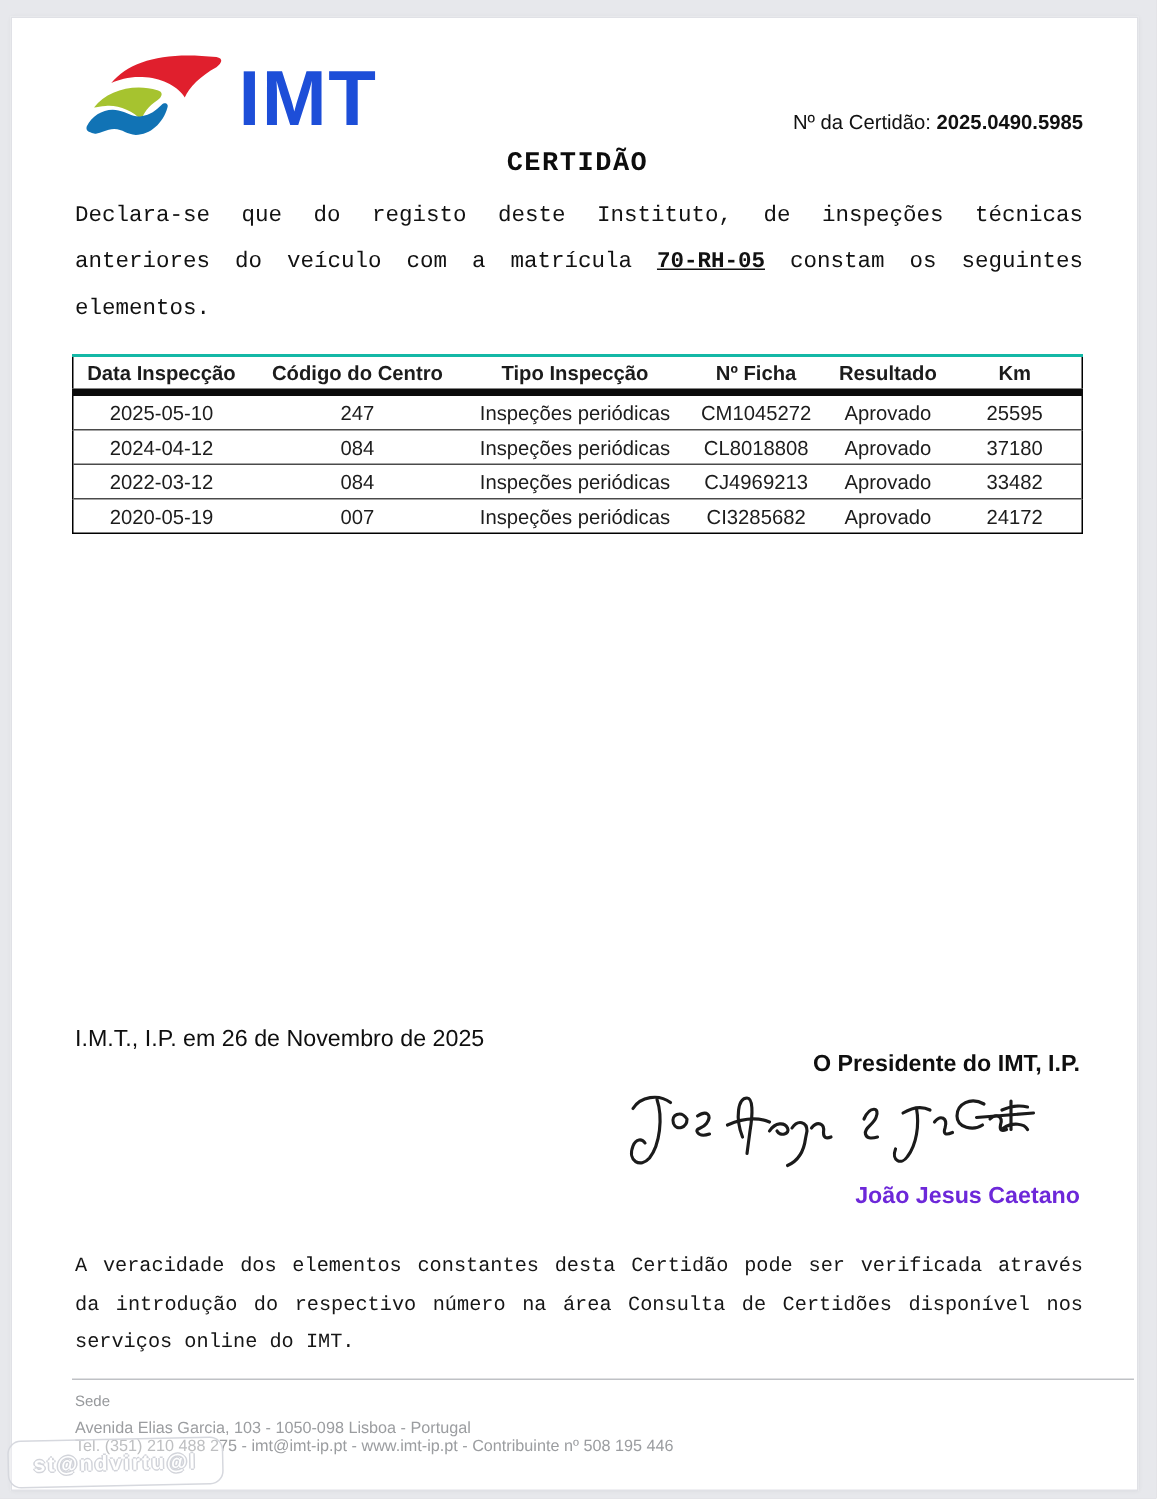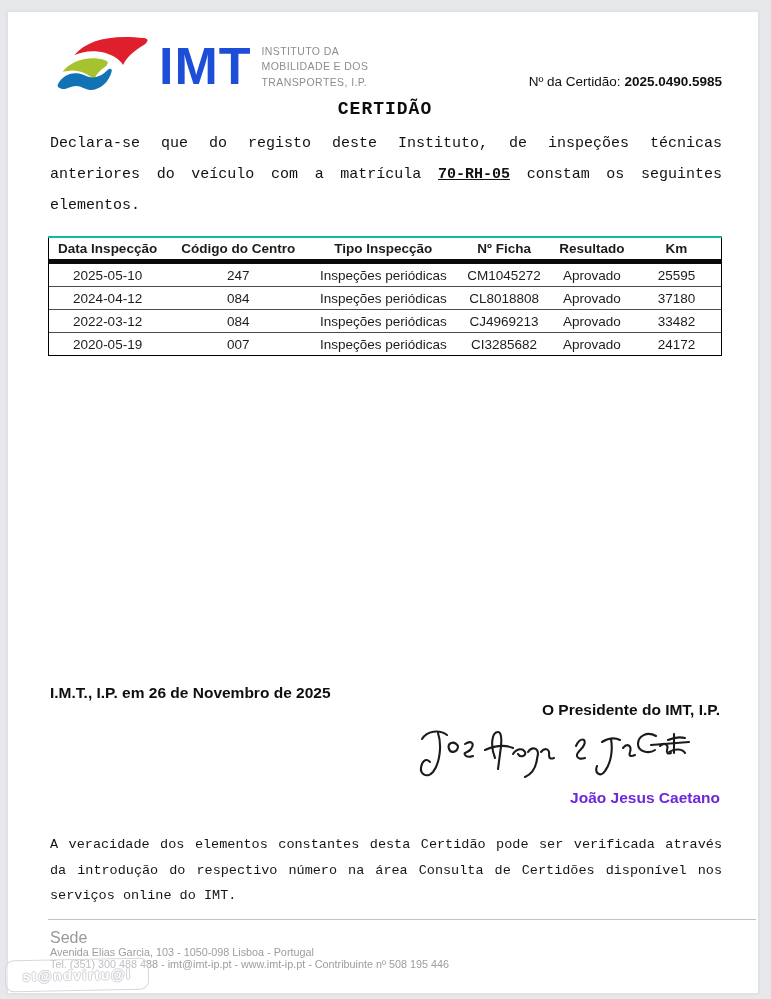--- a/index.html
+++ b/index.html
@@ -57,35 +57,35 @@
     font-weight:700;height:21px;border-top:2px solid #14b8a6;
     border-bottom:5px solid #0b0b0b;font-size:13.5px;
   }
   .insp-table tbody td{height:22px;border-top:1px solid #4a4a4a;}
   .insp-table tbody tr:first-child td{border-top:none;}
   .insp-table tbody tr:last-child td{border-bottom:1.5px solid #000;}
   .insp-table th:first-child,.insp-table td:first-child{border-left:1.5px solid #000;}
   .insp-table th:last-child,.insp-table td:last-child{border-right:1.5px solid #000;}
   .c1{width:17.5%}.c2{width:21.4%}.c3{width:21.7%}.c4{width:14.2%}.c5{width:11.9%}.c6{width:13.3%}
   
-  .date-line{position:absolute;left:50px;top:684px;font-weight:700;font-size:15.5px;color:#0f0f0f;}
+  .date-line{position:absolute;left:50px;top:684px;font-weight:400;font-size:15.5px;color:#0f0f0f;}
   .sign-block{position:absolute;left:385px;top:701px;width:335px;text-align:right;}
   .president-title{font-weight:700;font-size:15.5px;color:#0f0f0f;}
   .signature{display:block;margin:6px auto 2px auto;width:280px;height:62px;}
   .president-name{font-weight:700;font-size:15.5px;color:#6d28d9;margin-top:0;}
   
   .verify{
     position:absolute;left:50px;top:832px;width:672px;
     font-family:"Liberation Mono","DejaVu Sans Mono",monospace;
     font-size:13.5px;line-height:25.5px;color:#161616;
     text-align:justify;text-justify:inter-word;
   }
   
   .footer-rule{position:absolute;left:48px;top:919px;width:708px;height:1px;background:#bfc1c5;}
-  .sede{position:absolute;left:50px;top:929px;font-size:16px;color:#97999c;}
+  .sede{position:absolute;left:50px;top:929px;font-size:10px;color:#97999c;}
   .addr1{position:absolute;left:50px;top:946px;font-size:10.8px;color:#9b9da0;}
   .addr2{position:absolute;left:50px;top:958px;font-size:10.8px;color:#9b9da0;}
   
   .watermark{
     position:absolute;left:5px;top:959px;width:142px;height:30px;
     border:1px solid #d6d8de;border-radius:9px;
     display:flex;align-items:center;justify-content:center;
     transform:rotate(-1.2deg);
     font-weight:700;font-size:14px;letter-spacing:1.5px;
     color:#ffffff;
@@ -99,25 +99,20 @@
 <div id="screen">
   <div class="page"></div>
 
   <div class="logo-group">
     <svg class="logo-swoosh" viewBox="0 0 100 64" aria-hidden="true">
       <path d="M20,23 C33,7 58,1 93,5 C98,6 97,9 93,12 C82,18 74,26 71,33 C67,26 56,20 44,19 C35,18 26,20 20,23 Z" fill="#e01f2d"></path>
       <path d="M8,40 C17,28 36,23 52,28 C56,29 56,32 52,35 C46,39 42,44 41,49 C35,42 24,38 16,39 C13,39 10,40 8,40 Z" fill="#a6c32f"></path>
       <path d="M3,53 C7,45 16,40 25,42 C31,43 35,47 41,46 C47,45 51,42 55,38 C57,36 60,37 59,40 C56,51 47,59 37,59 C31,59 28,55 22,55 C16,55 12,59 8,58 C4,57 2,56 3,53 Z" fill="#1173b5"></path>
     </svg>
     <div class="logo-imt">IMT</div>
-    <div class="logo-org">
-      <div>INSTITUTO DA</div>
-      <div>MOBILIDADE E DOS</div>
-      <div>TRANSPORTES, I.P.</div>
-    </div>
   </div>
 
   <div class="cert-number">
     <span>Nº da Certidão:</span>
     <b>2025.0490.5985</b>
   </div>
 
   <div class="doc-title">CERTIDÃO</div>
 
   <div class="intro"><span>Declara-se que do registo deste Instituto, de inspeções técnicas anteriores do veículo com a matrícula </span><span class="plate">70-RH-05</span><span> constam os seguintes elementos.</span></div>
@@ -205,16 +200,16 @@
       </g>
     </svg>
     <div class="president-name">João Jesus Caetano</div>
   </div>
 
   <div class="verify">A veracidade dos elementos constantes desta Certidão pode ser verificada através da introdução do respectivo número na área Consulta de Certidões disponível nos serviços online do IMT.</div>
 
   <div class="footer-rule"></div>
   <div class="sede">Sede</div>
   <div class="addr1">Avenida Elias Garcia, 103 - 1050-098 Lisboa - Portugal</div>
-  <div class="addr2">Tel. (351) 300 488 488 - imt@imt-ip.pt - www.imt-ip.pt - Contribuinte nº 508 195 446</div>
+  <div class="addr2">Tel. (351) 210 488 275 - imt@imt-ip.pt - www.imt-ip.pt - Contribuinte nº 508 195 446</div>
 
   <div class="watermark">st@ndvirtu@l</div>
 </div>
 
 </body></html>

